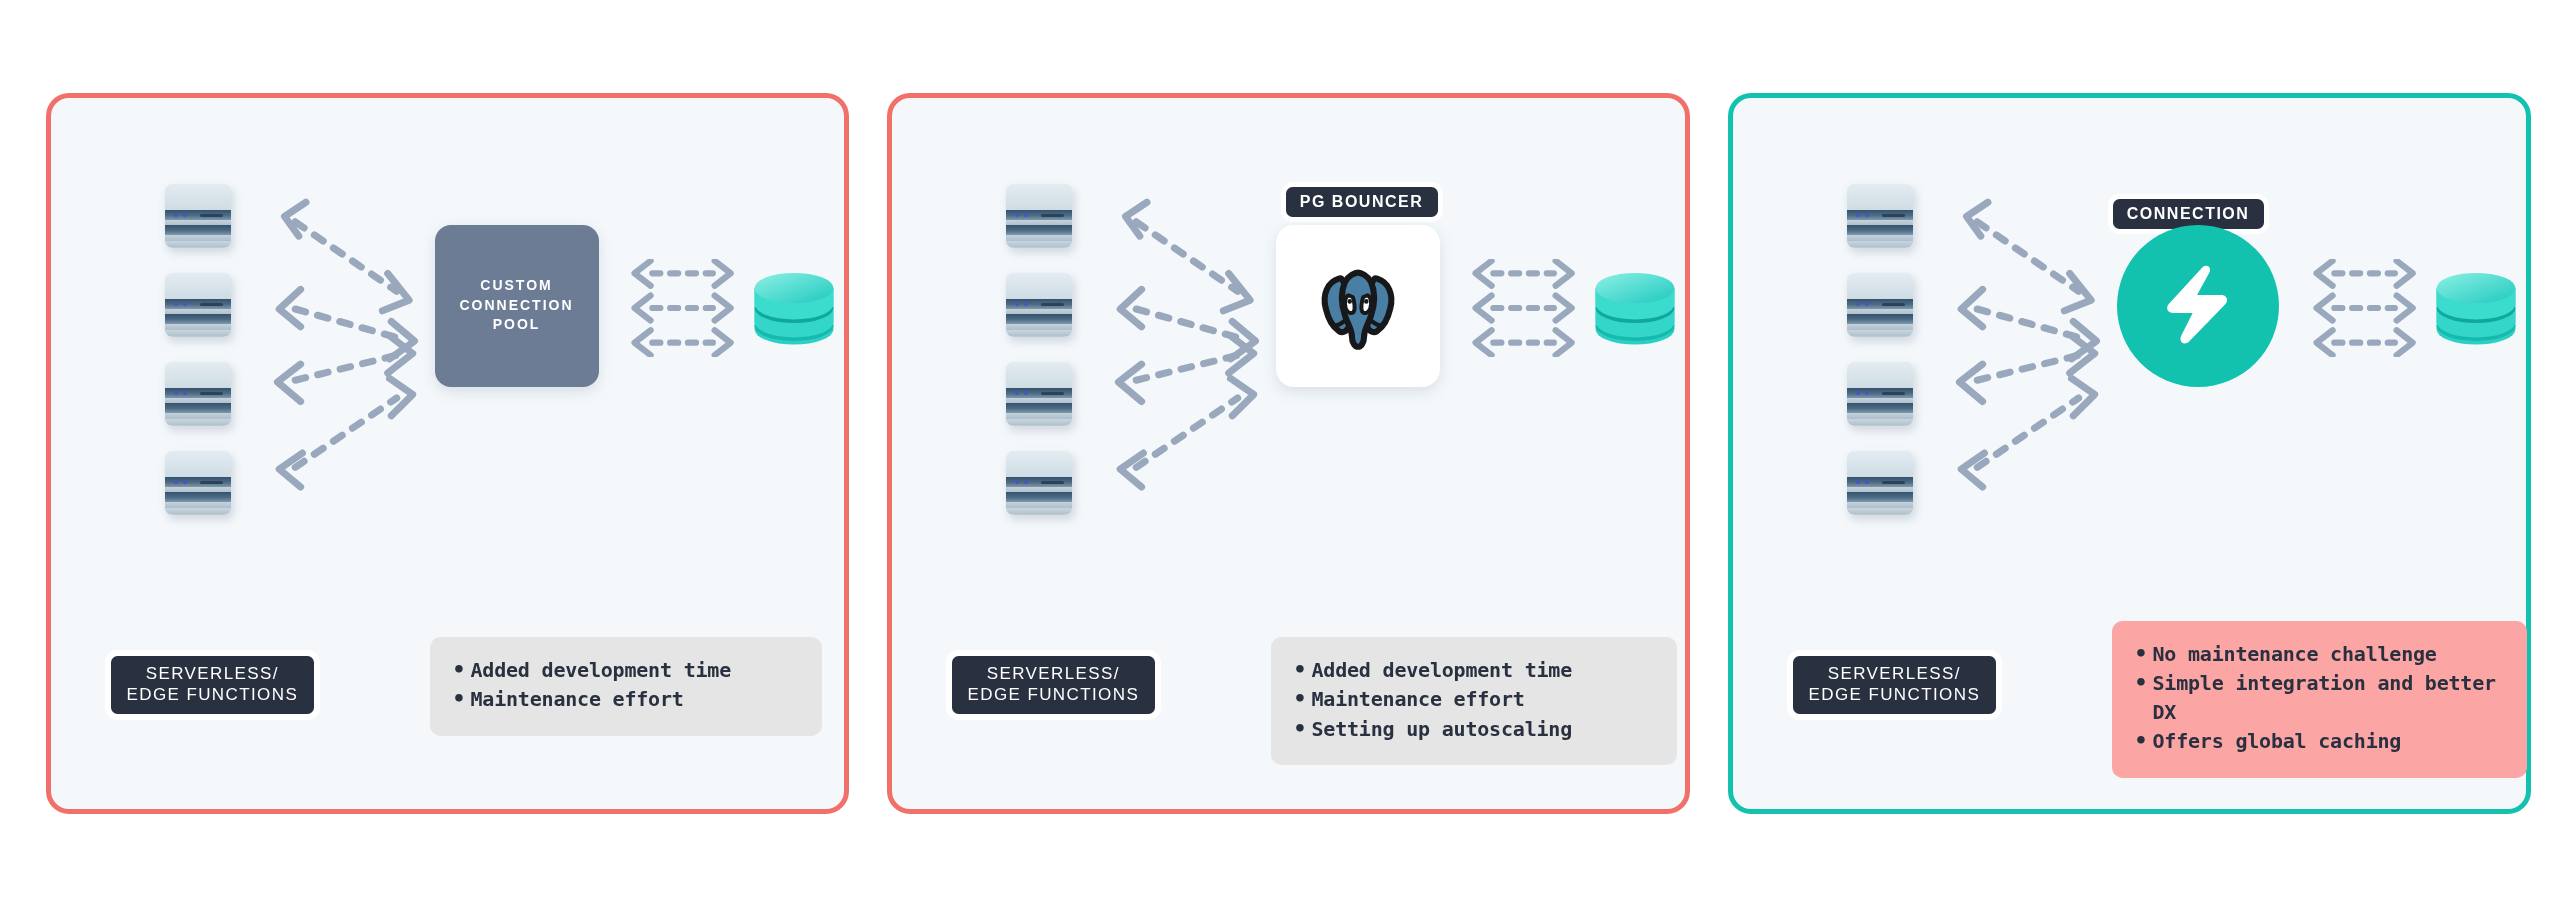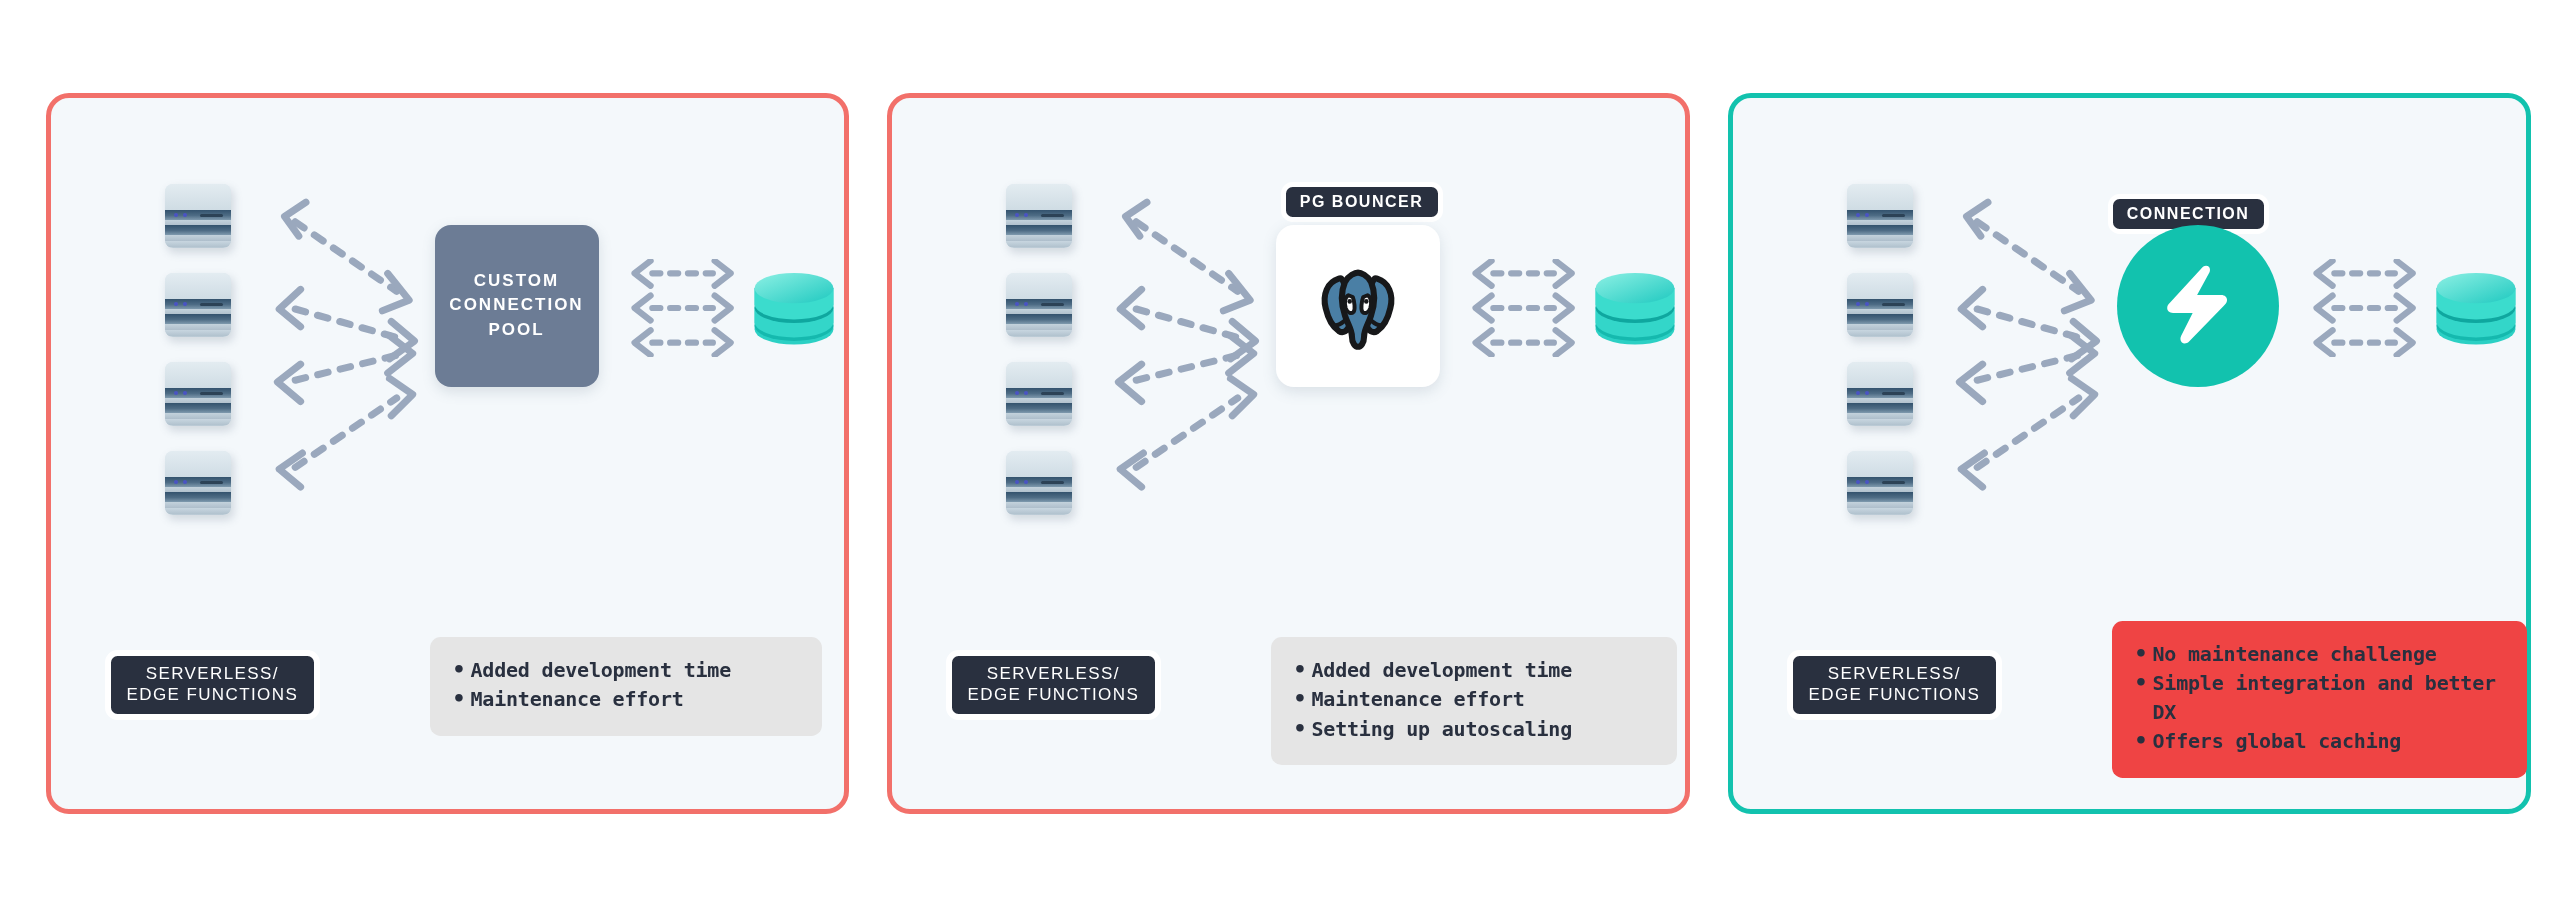--- a/index.html
+++ b/index.html
@@ -124,21 +124,21 @@
   .pool-box {
     width: 164px;
     height: 162px;
     border-radius: 16px;
     background: #6c7c95;
     display: flex;
     align-items: center;
     justify-content: center;
     text-align: center;
     color: #ffffff;
-    font-size: 17px;
+    font-size: 14px;
     font-weight: 700;
     letter-spacing: 2px;
     line-height: 1.42;
     white-space: pre-line;
     box-shadow: 0 4.5px 12.5px rgba(90,110,130,0.18);
   }
   .pg-card {
     width: 164px;
     height: 162px;
     border-radius: 18px;
@@ -190,21 +190,21 @@
 
   
   .bullet-box {
     position: absolute;
     left: 379px;
     background: #e5e5e5;
     border-radius: 10.7px;
     padding: 19.6px 25px 21.4px 23px;
     box-sizing: border-box;
   }
-  .bullet-box.mint { background: #ef4444; }
+  .bullet-box.mint { background: #fca5a5; }
   .bullet-box ul {
     margin: 0;
     padding: 0 0 0 18px;
     list-style: none;
   }
   .bullet-box li {
     position: relative;
     font-family: "DejaVu Sans Mono", monospace;
     font-weight: 700;
     font-size: 20px;

